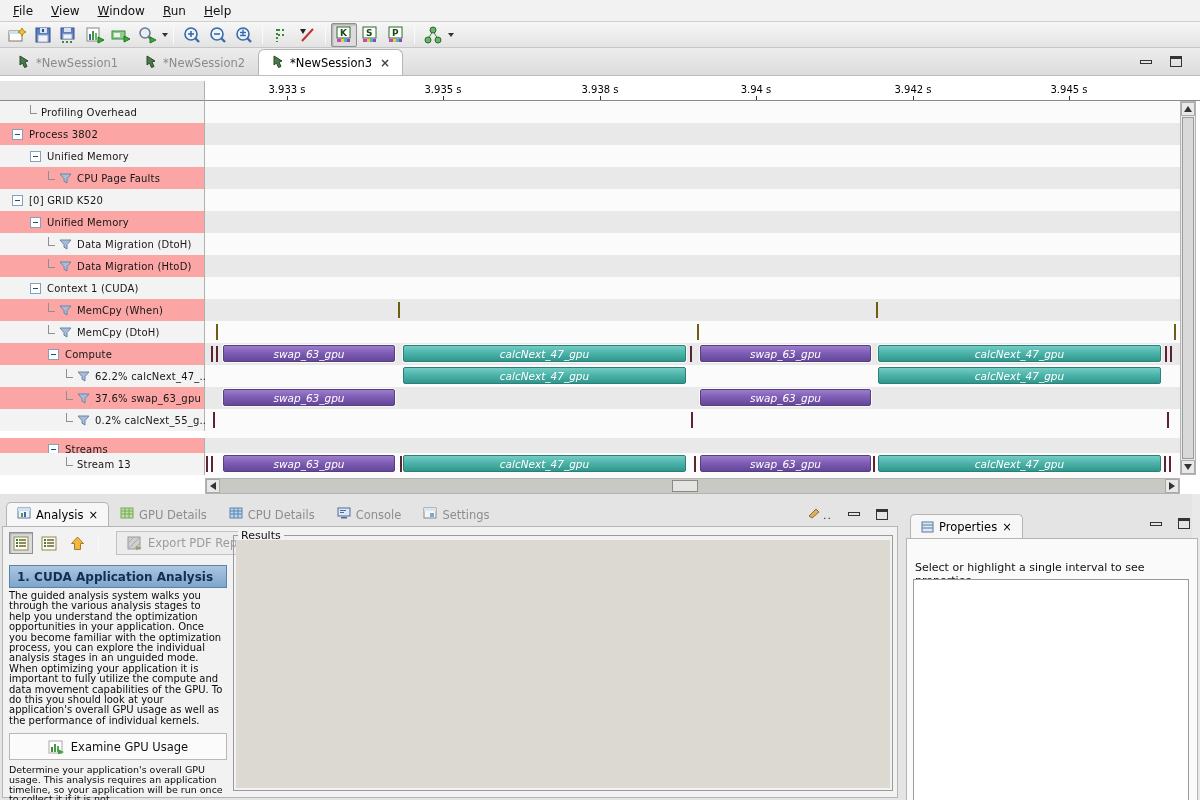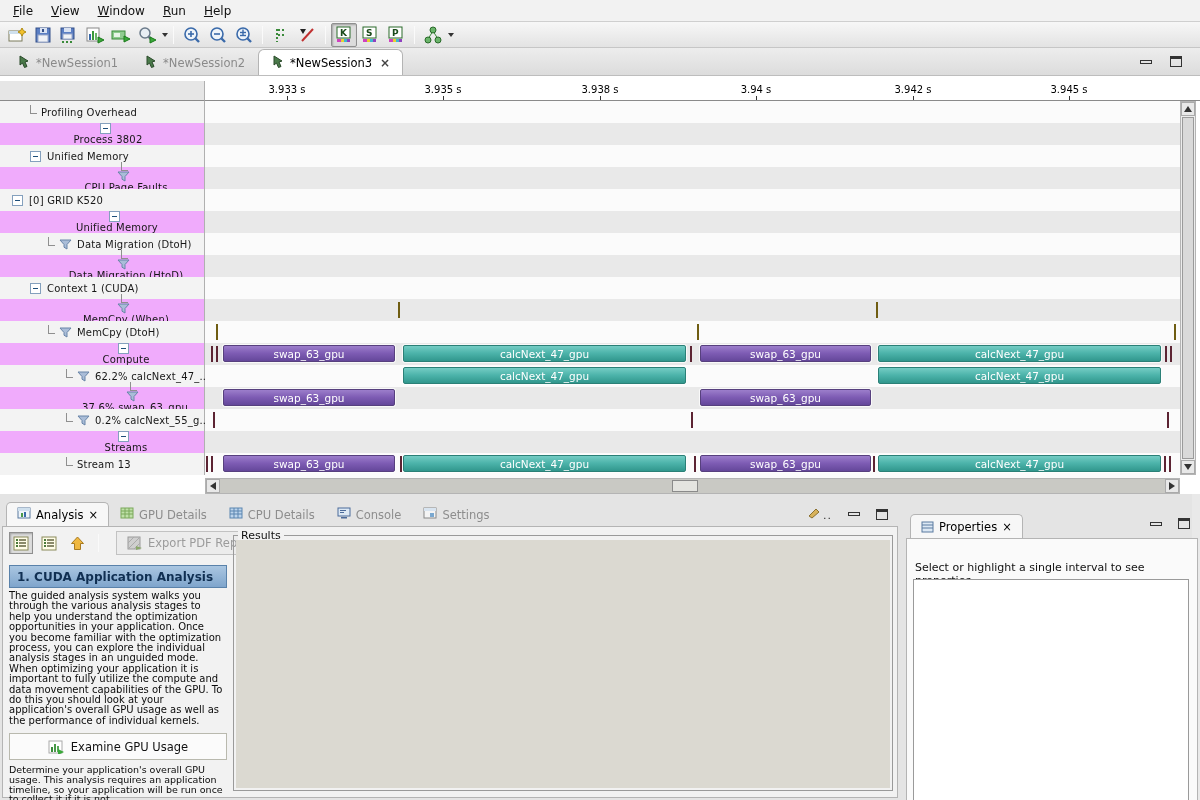--- a/index.html
+++ b/index.html
@@ -30,22 +30,22 @@
   
   #timeline{position:absolute;left:0;top:76px;width:1200px;height:418px;background:#fff;border-top:1px solid #fff;}
   #ruler{position:absolute;left:0;top:4px;width:1200px;height:20px;background:#fff;border-bottom:1px solid #8a8a8a;}
   #ruler-left{position:absolute;left:0;top:0;width:205px;height:20px;background:#e6e6e6;border-right:1px solid #b0b0b0;border-bottom:1px solid #8a8a8a;}
   .rlabel{position:absolute;top:3px;transform:translateX(-50%);font-size:10px;color:#000;white-space:nowrap;}
   .rtick{position:absolute;bottom:0;width:1px;height:4px;background:#333;}
   #tl-body{position:absolute;left:0;top:24px;width:1200px;height:374px;}
   .tl-row{position:absolute;left:0;width:1200px;height:22px;}
   .tree-cell{position:absolute;left:0;top:0;width:205px;height:22px;display:flex;align-items:center;border-right:1px solid #b0b0b0;}
   .tree-cell.light{background:#f3f3f3;}
-  .tree-cell.dark{background:#f0abfc;flex-direction:column;}
-  .lane{position:absolute;left:205px;top:0;width:975px;height:37px;border-bottom:1px solid #d6d6d6;}
+  .tree-cell.dark{background:#fca5a5;}
+  .lane{position:absolute;left:205px;top:0;width:975px;height:37px;border-bottom:1px solid #d6d6d6;font-style:italic;}
   .lane.light{background:#fbfbfb;}
   .lane.dark{background:#e9e9e9;}
   .tree-label{font-size:10px;color:#161616;white-space:nowrap;letter-spacing:.2px;}
   .branch{width:7px;height:9px;border-left:1px solid #8f8f8f;border-bottom:1px solid #8f8f8f;margin:-5px 4px 0 0;flex:none;}
   .minusbox{width:11px;height:11px;background:#fff;border:1px solid #84a0bd;display:inline-flex;align-items:center;justify-content:center;margin-right:6px;flex:none;}
   .minusbox::before{content:"";width:5px;height:1px;background:#1f4e79;}
   .funnel{margin-right:5px;flex:none;}
   .bar{position:absolute;top:2px;height:17px;border-radius:2px;display:flex;align-items:center;justify-content:center;color:#fff;font-size:10.5px;white-space:nowrap;overflow:hidden;box-shadow:0 0 0 1px rgba(255,255,255,.7);}
   .bar.swap{background:linear-gradient(180deg,#9c7ecb 0%,#7e5cb4 48%,#64479a 100%);border:1px solid #57407e;}
   .bar.calc{background:linear-gradient(180deg,#74ccc4 0%,#4cb3aa 48%,#31978d 100%);border:1px solid #2b8077;}
@@ -430,21 +430,21 @@
               <path d="M1 1 H12 L8 5.5 V10 L5 8.2 V5.5 Z" fill="#aabdd8" stroke="#6985a8"></path>
             </svg>
             <span class="tree-label">0.2% calcNext_55_g...</span>
           </div>
           <div class="lane light">
             <div class="tick kernel" style="left: 8px;"></div>
             <div class="tick kernel" style="left: 486px;"></div>
             <div class="tick kernel" style="left: 962px;"></div>
           </div>
         </div>
-        <div class="tl-row" style="top: 330px; border-radius: 9px;">
+        <div class="tl-row" style="top: 337px; border-radius: 9px;">
           <div class="tree-cell dark" style="padding-left: 48px;">
             <span class="minusbox"></span>
             <span class="tree-label">Streams</span>
           </div>
           <div class="lane dark"></div>
         </div>
         <div class="tl-row" style="top: 352px;">
           <div class="tree-cell light" style="padding-left: 66px;">
             <span class="branch"></span>
             <span class="tree-label">Stream 13</span>

